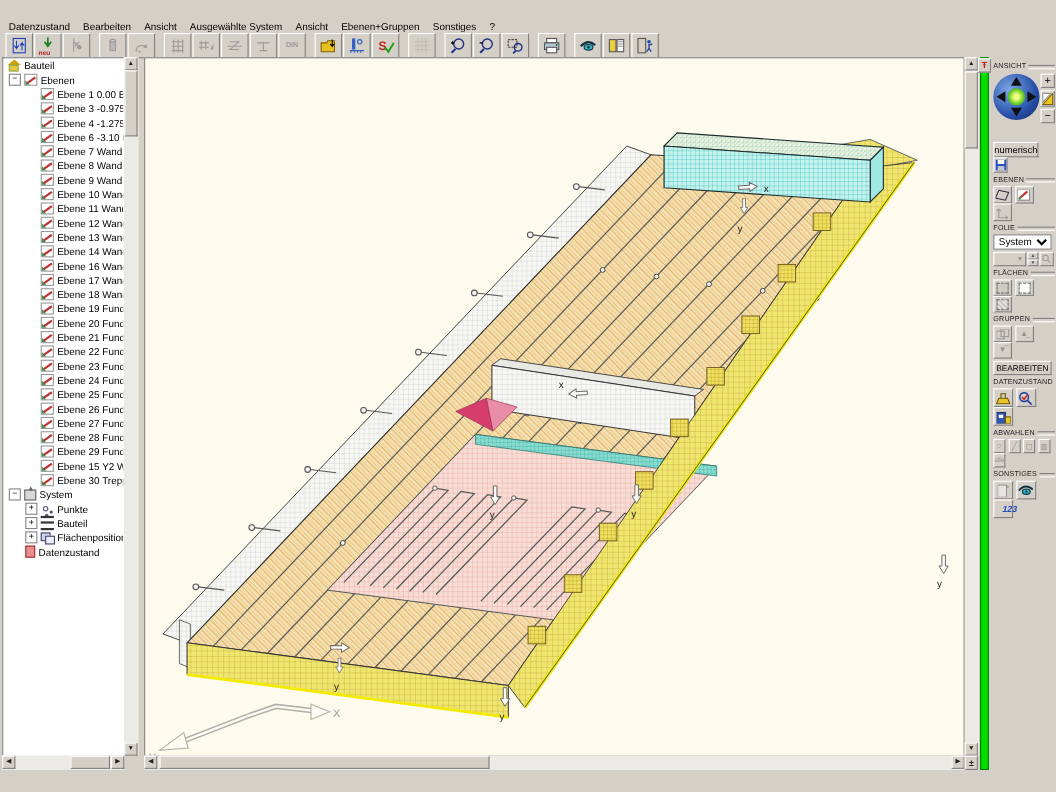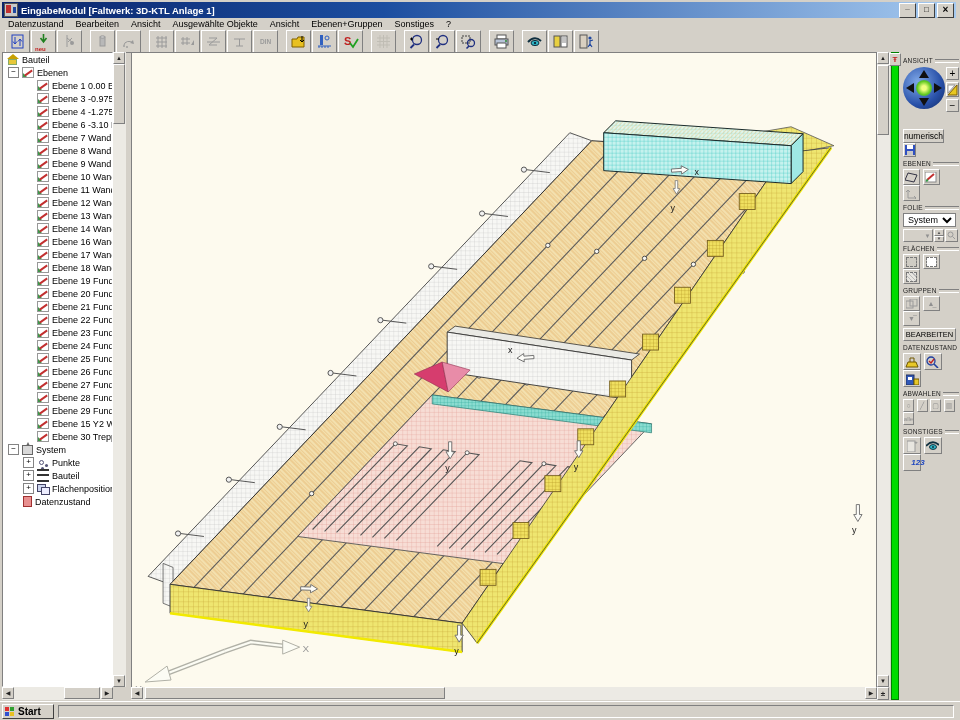--- a/index.html
+++ b/index.html
@@ -78,35 +78,26 @@
   .flag{width:10px;height:10px;position:relative;margin-right:3px;flex:none;}
   .flag::before{content:"";position:absolute;left:0;top:0;width:4px;height:4px;background:#E03030;box-shadow:5px 0 #30A030,0 5px #3050D0,5px 5px #E8C020;}
   .tray{position:absolute;left:58px;top:3px;width:896px;height:13px;border:1px solid;border-color:#808080 #fff #fff #808080;box-sizing:border-box;}
   svg text{font-family:"Liberation Sans",sans-serif;}
 </style>
 </head>
 <body>
 
 <div id="stage">
 
-  <div class="titlebar">
-    <div class="appicon"></div>
-    <span class="title-text">EingabeModul [Faltwerk: 3D-KTL Anlage 1]</span>
-    <div class="winbtns">
-      <div class="wbtn min"></div>
-      <div class="wbtn max"></div>
-      <div class="wbtn cls"></div>
-    </div>
-  </div>
 
   <div class="menubar">
     <span class="menuitem">Datenzustand</span>
     <span class="menuitem">Bearbeiten</span>
     <span class="menuitem">Ansicht</span>
-    <span class="menuitem">Ausgewählte Objekte</span>
+    <span class="menuitem">Ausgewählte System</span>
     <span class="menuitem">Ansicht</span>
     <span class="menuitem">Ebenen+Gruppen</span>
     <span class="menuitem">Sonstiges</span>
     <span class="menuitem">?</span>
   </div>
 
   <div class="toolbar">
     <div class="tbtn">
         <svg viewBox="0 0 17 17">
           <rect x="3" y="2" width="11" height="13" fill="none" stroke="#2040C0"></rect>
@@ -744,21 +735,14 @@
               <path d="M0 6q6.5-7 13-1" stroke="#103040" fill="none" stroke-width="1.8"></path>
               <ellipse cx="7" cy="7" rx="3.5" ry="2.4" fill="#30B8C8" stroke="#103040"></ellipse>
               <circle cx="7" cy="7" r="1" fill="#103040"></circle>
             </svg>
           </div>
         <div class="pbtn" style="width:18px;height:17px;color:#2048C0;font-weight:bold;font-style:italic;font-size:8px;padding-left:12px;">123</div>
       </div>
     </div>
   </div>
 
-  <div class="taskbar">
-    <div class="startbtn">
-      <span class="flag"></span>
-      <span>Start</span>
-    </div>
-    <div class="tray"></div>
-  </div>
 
 </div>
 
 </body></html>

